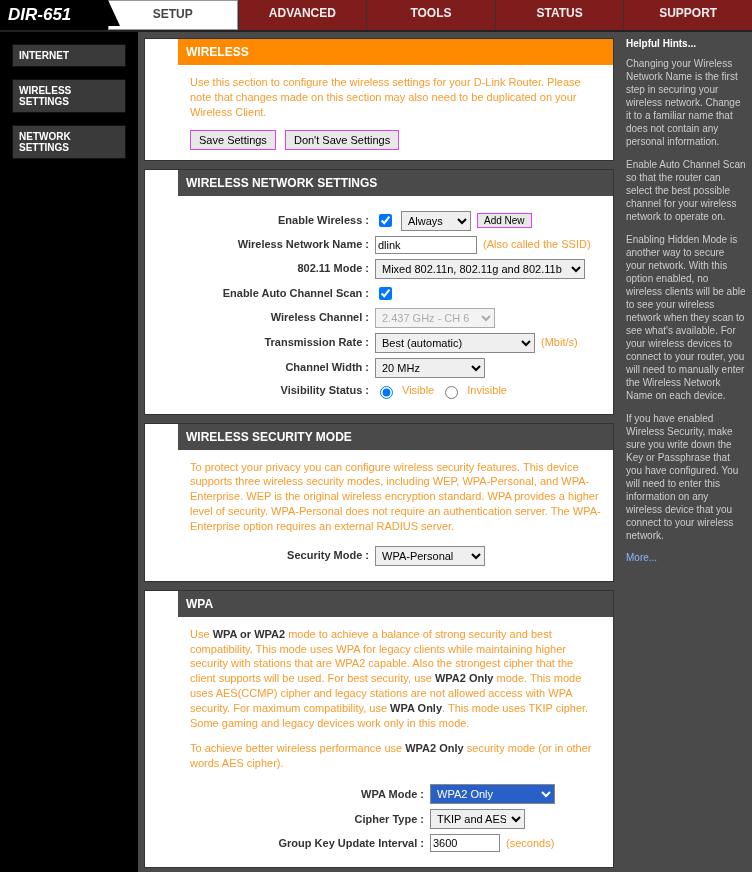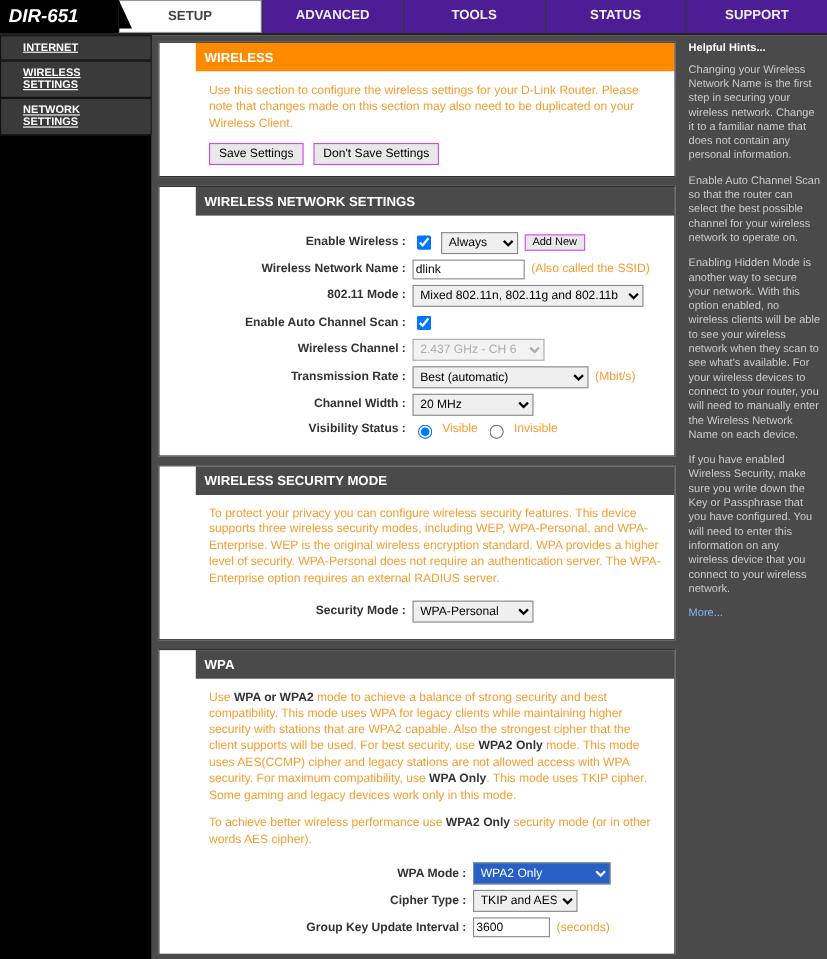--- a/index.html
+++ b/index.html
@@ -37,45 +37,44 @@
   }
   .top-tab {
     flex: 1;
     text-align: center;
     padding: 6px 4px;
     color: #eee;
     font-weight: bold;
     font-size: 12px;
     border-left: 1px solid #333;
     cursor: pointer;
-    background: #4c1d95;
+    background: #7f1d1d;
   }
   .top-tab.active {
     background: #fff;
     color: #444;
     border: 1px solid #999;
   }
   .layout {
     display: flex;
     width: 752px;
   }
   .sidebar {
     width: 138px;
     background: #000;
   }
   .side-item {
     background: #3a3a3a;
     color: #fff;
     font-size: 10px;
     font-weight: bold;
-    padding: 5px 20px;
+    padding: 5px 6px;
     border: 1px solid #111;
-    margin: 0;
+    margin: 12px;
     cursor: pointer;
-    text-decoration: underline;
   }
   .main {
     flex: 1;
     background: #4a4a4a;
     padding: 6px;
   }
   .help {
     width: 132px;
     background: #4a4a4a;
     color: #ccc;

